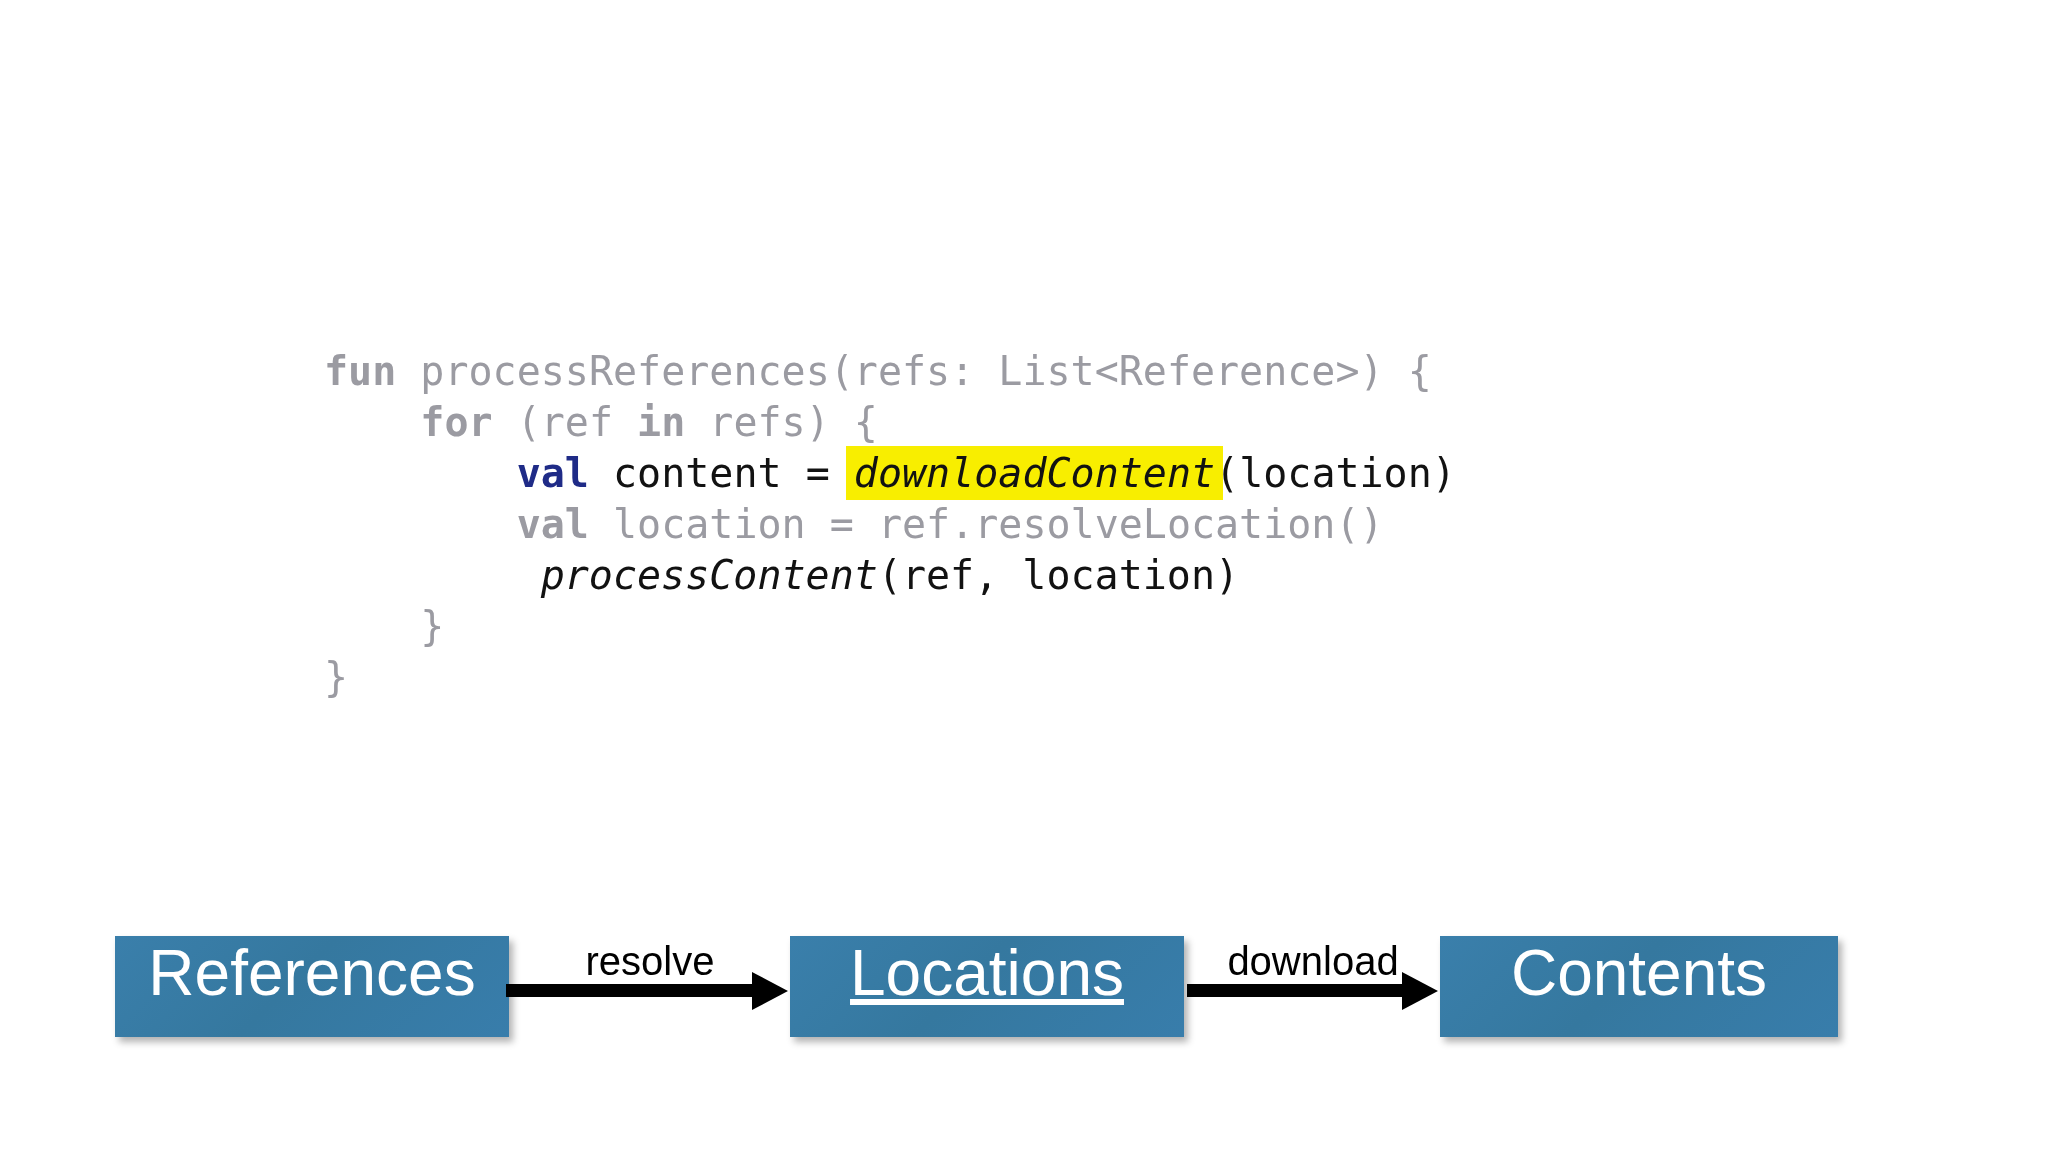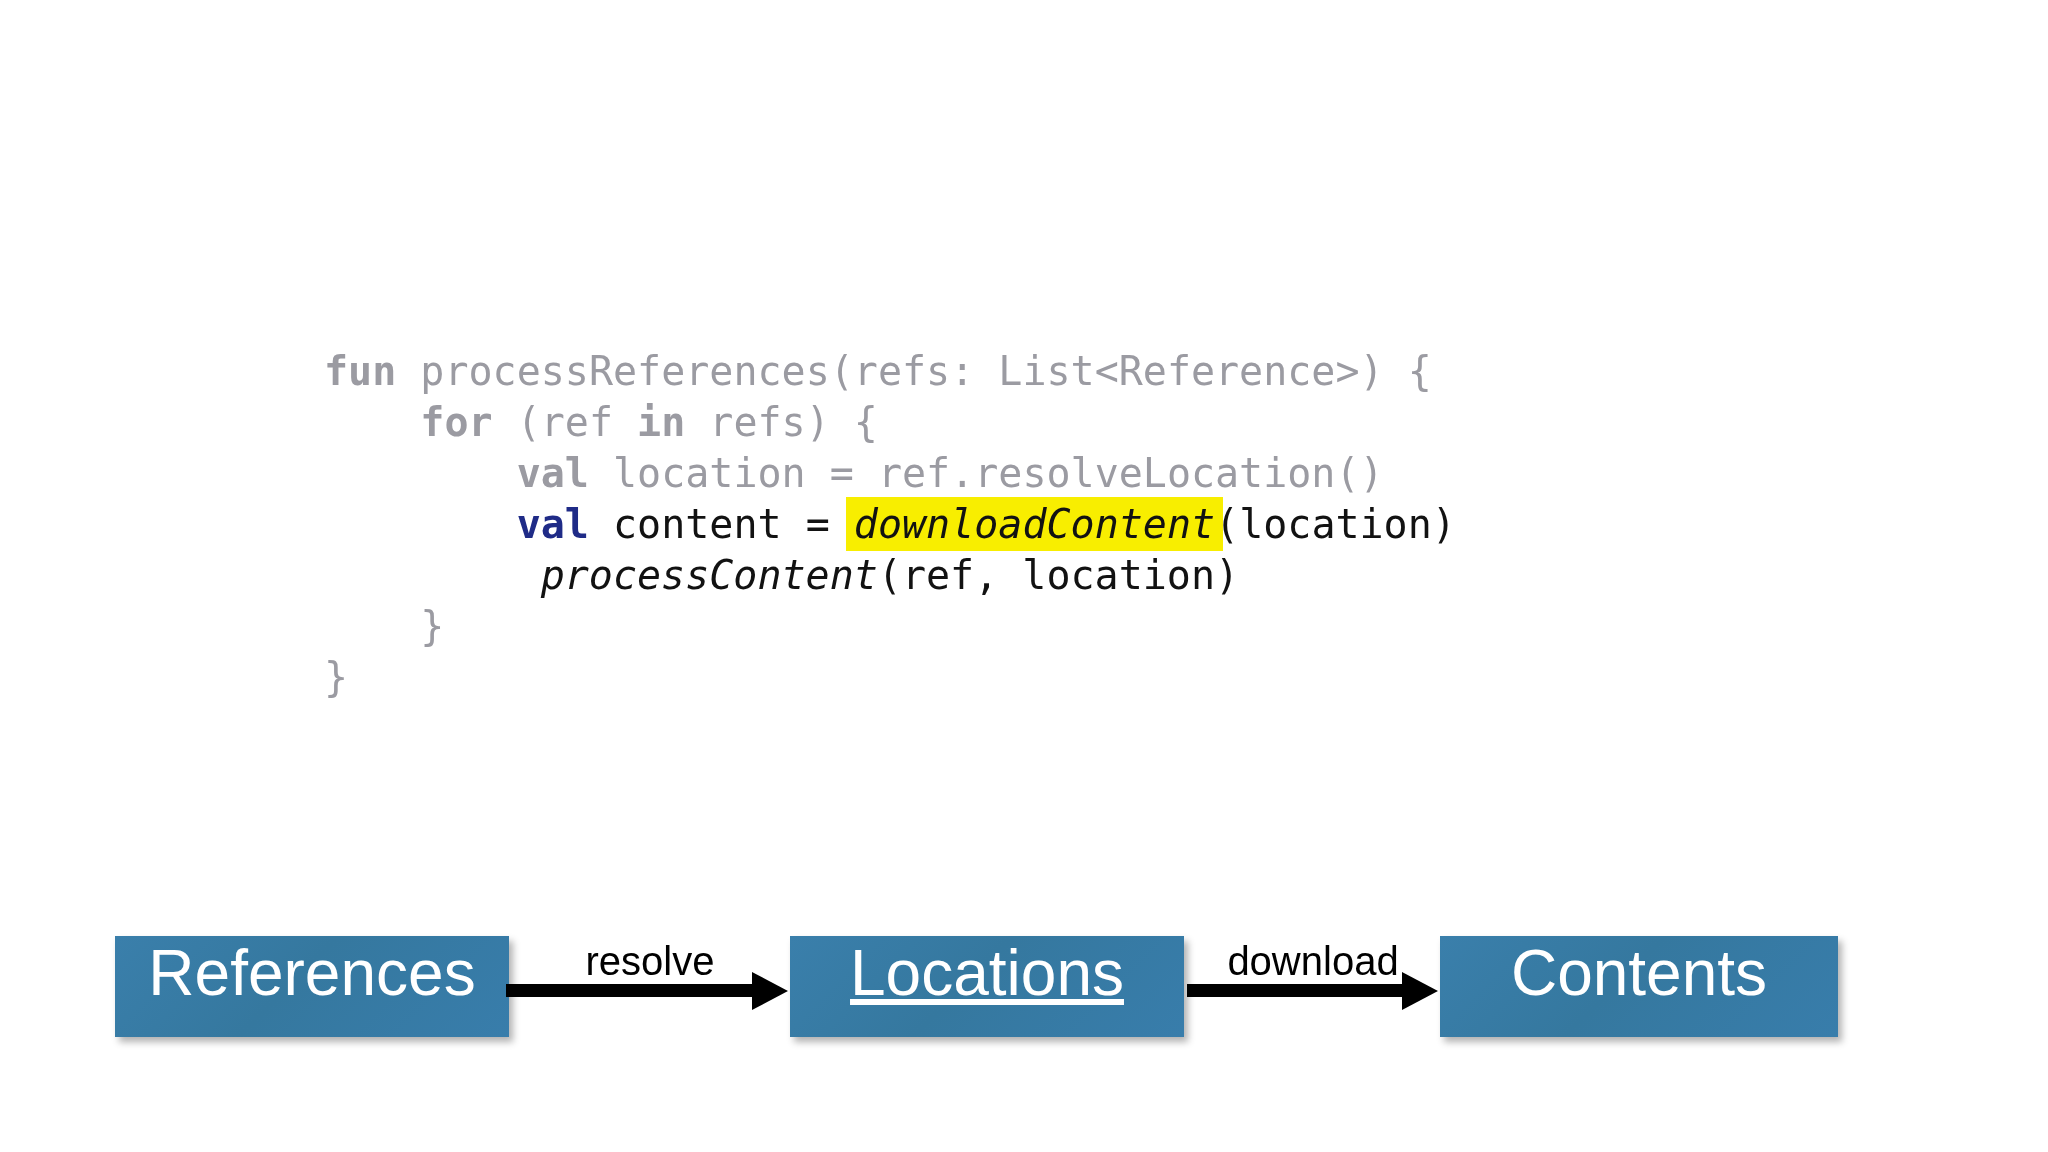--- a/index.html
+++ b/index.html
@@ -89,22 +89,22 @@
   .arrow-label-2 { left: 1313px; text-align: center; }
 </style>
 </head>
 <body>
 
 <div class="slide">
 
   <div class="code">
     <div class="ln"><span class="b gy">fun</span><span class="gy"> processReferences(refs: List&lt;Reference&gt;) {</span></div>
     <div class="ln"><span class="gy">    </span><span class="b gy">for</span><span class="gy"> (ref </span><span class="b gy">in</span><span class="gy"> refs) {</span></div>
+    <div class="ln"><span class="bk">        </span><span class="b nv">val</span><span class="bk"> content = </span><span class="it hl bk">downloadContent</span><span class="bk">(location)</span></div>
     <div class="ln"><span class="gy">        </span><span class="b gy">val</span><span class="gy"> location = ref.resolveLocation()</span></div>
-    <div class="ln"><span class="bk">        </span><span class="b nv">val</span><span class="bk"> content = </span><span class="it hl bk">downloadContent</span><span class="bk">(location)</span></div>
     <div class="ln"><span class="bk">        </span><span class="it bk">processContent</span><span class="bk">(ref, location)</span></div>
     <div class="ln"><span class="gy">    }</span></div>
     <div class="ln"><span class="gy">}</span></div>
   </div>
 
   <div class="box box-references">
     <span>References</span>
   </div>
   <div class="box box-locations">
     <span>Locations</span>

